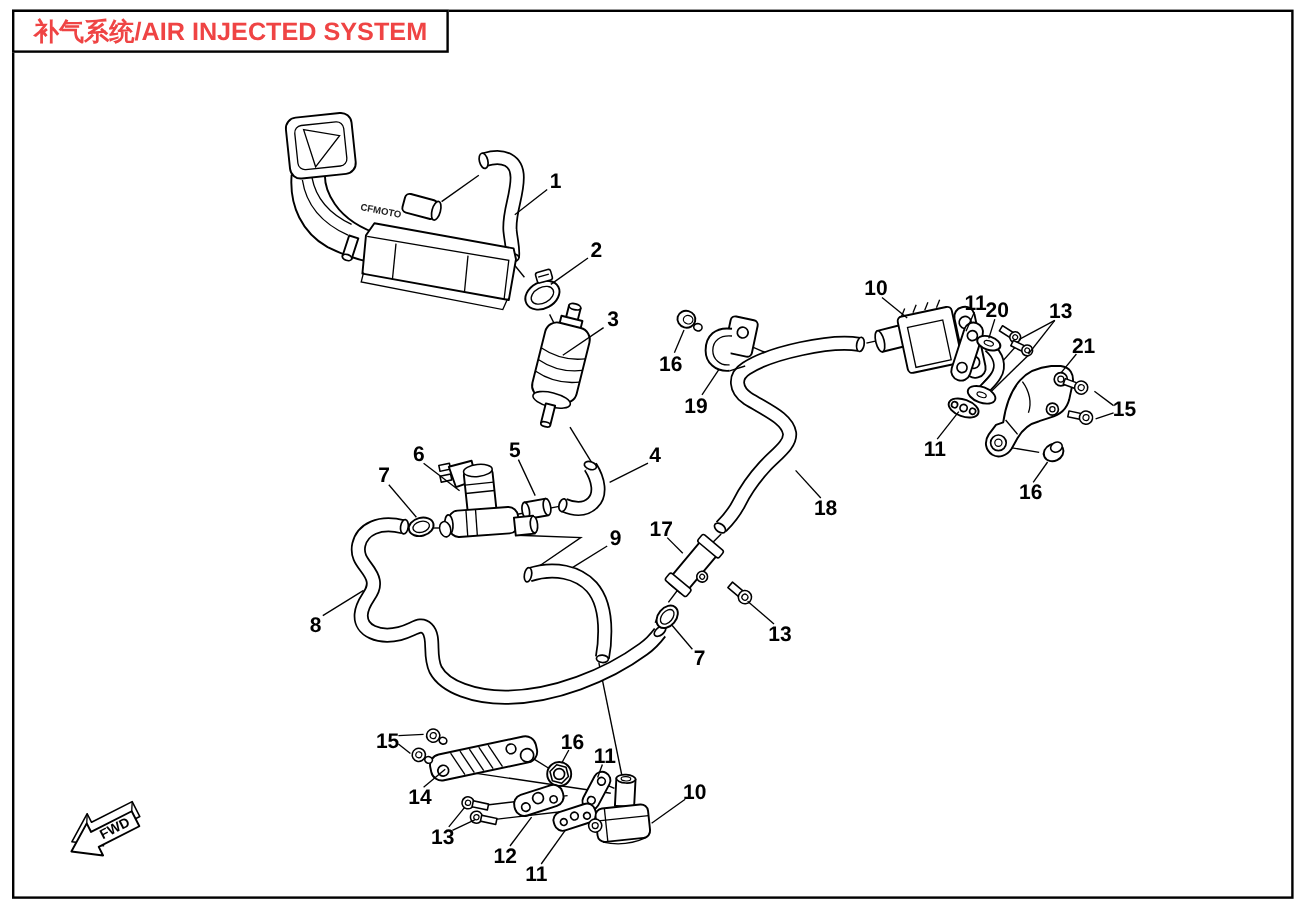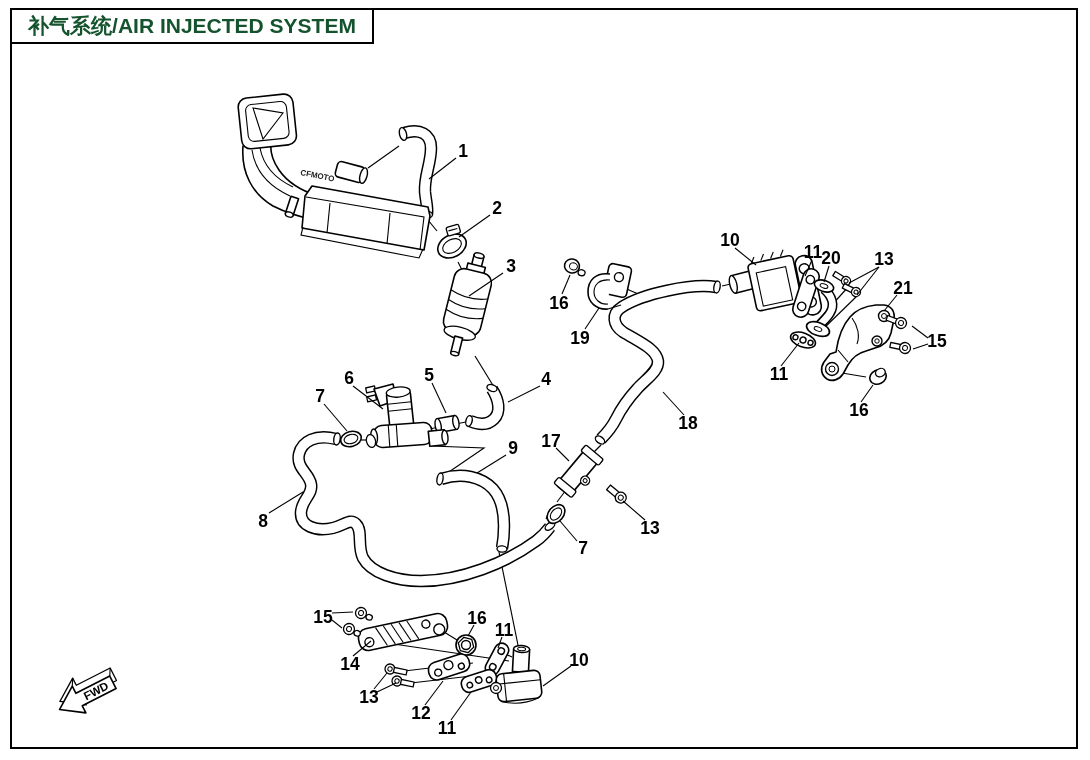--- a/index.html
+++ b/index.html
@@ -4,21 +4,21 @@
 <style>
   html,body{margin:0;padding:0;background:#fff;}
   #stage{position:relative;width:1090px;height:760px;background:#fff;overflow:hidden;
          font-family:"Liberation Sans",sans-serif;}
   #diagram-svg{position:absolute;left:0;top:0;}
   .frame{position:absolute;left:10px;top:8px;width:1068px;height:741px;
          border:2px solid #000;box-sizing:border-box;pointer-events:none;}
   .title-box{position:absolute;left:10px;top:8px;width:364px;height:36px;
          border:2px solid #000;box-sizing:border-box;background:#fff;
          display:flex;align-items:center;justify-content:center;}
-  .title-box span{font-weight:bold;font-size:21px;color:#14532d;white-space:nowrap;}
+  .title-box span{font-weight:bold;font-size:21px;color:#ef4444;white-space:nowrap;}
   
   .outline{fill:#fff;stroke:#000;stroke-width:1.6;stroke-linejoin:round;}
   .outline2{fill:#fff;stroke:#000;stroke-width:1.3;stroke-linejoin:round;}
   .thin{fill:none;stroke:#000;stroke-width:1.1;}
   .aline{stroke:#000;stroke-width:1.15;fill:none;}
   .tube-o{fill:none;stroke:#000;stroke-width:12.5;stroke-linecap:butt;}
   .tube-i{fill:none;stroke:#fff;stroke-width:9.6;stroke-linecap:butt;}
   .tube-o-sm{fill:none;stroke:#000;stroke-width:10;stroke-linecap:butt;}
   .tube-i-sm{fill:none;stroke:#fff;stroke-width:7;stroke-linecap:butt;}
   .hole{fill:#fff;stroke:#000;stroke-width:1.4;}

